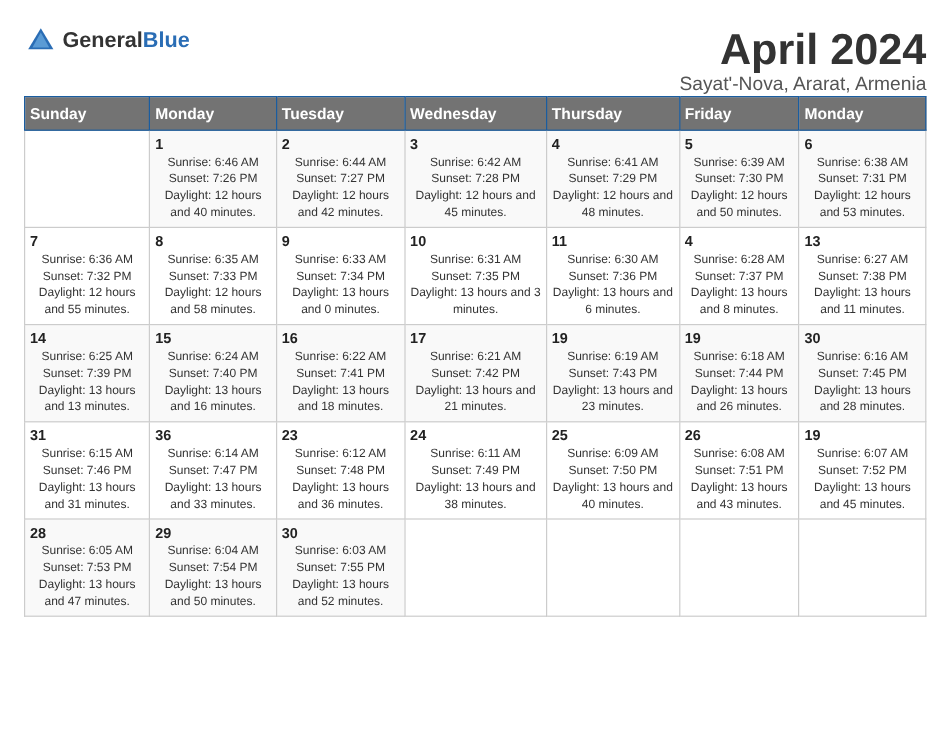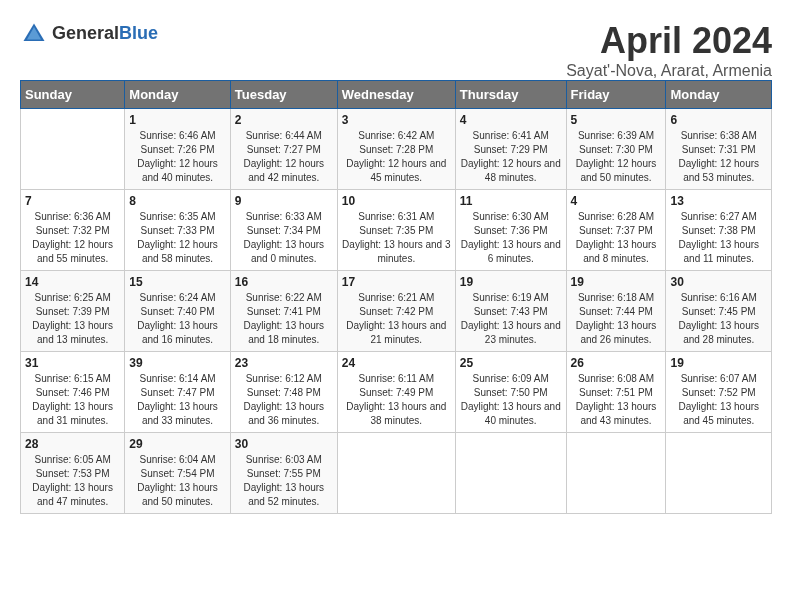--- a/index.html
+++ b/index.html
@@ -251,21 +251,21 @@
       </td>
       </tr>
       <tr>
         <td>
         <div class="day-number">31</div>
         <div class="day-info">
           Sunrise: 6:15 AM<br>Sunset: 7:46 PM<br>Daylight: 13 hours and 31 minutes.
         </div>
       </td>
         <td>
-        <div class="day-number">39</div>
+        <div class="day-number">36</div>
         <div class="day-info">
           Sunrise: 6:14 AM<br>Sunset: 7:47 PM<br>Daylight: 13 hours and 33 minutes.
         </div>
       </td>
         <td>
         <div class="day-number">23</div>
         <div class="day-info">
           Sunrise: 6:12 AM<br>Sunset: 7:48 PM<br>Daylight: 13 hours and 36 minutes.
         </div>
       </td>

